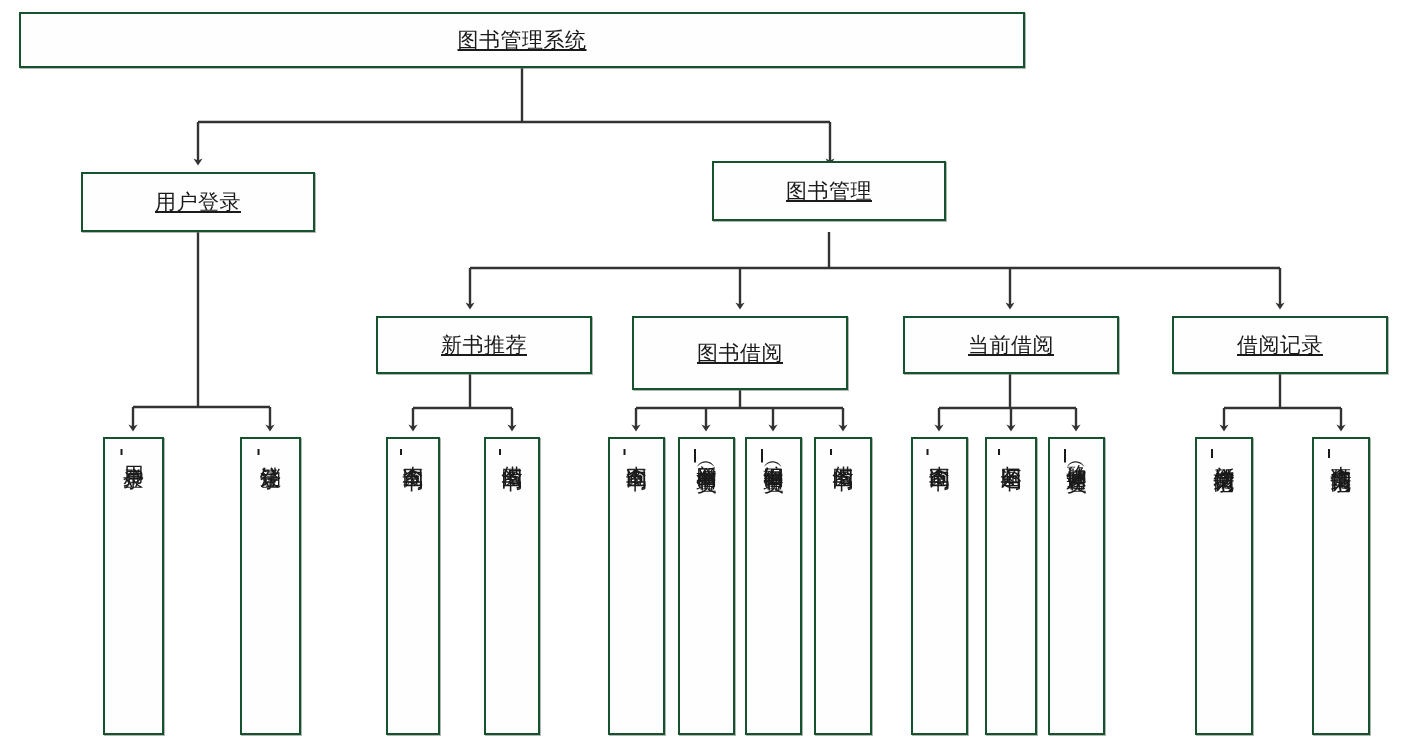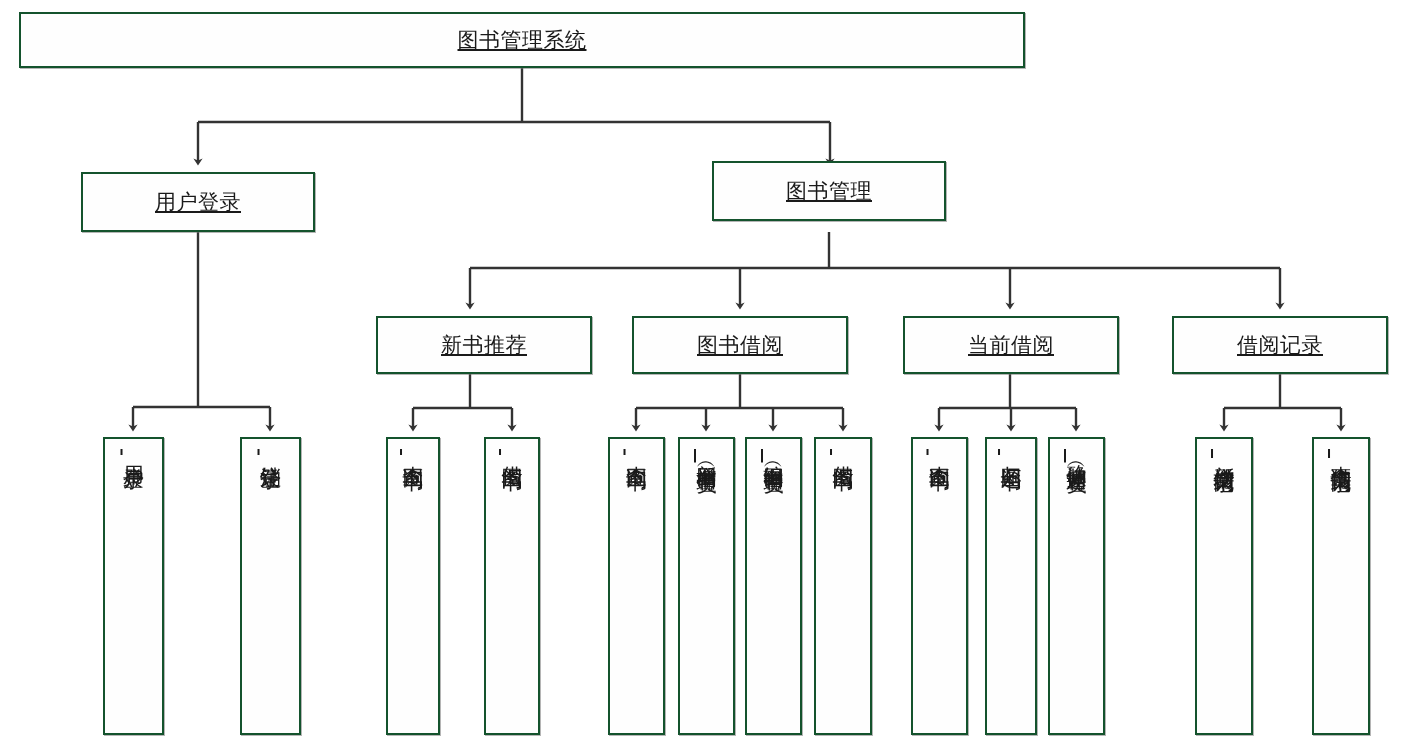--- a/index.html
+++ b/index.html
@@ -149,21 +149,21 @@
   <div class="node horizontal" style="left:81px; top:172px; width:234px; height:60px;">
     <span class="label">用户登录</span>
   </div>
   <div class="node horizontal" style="left:712px; top:161px; width:234px; height:60px;">
     <span class="label">图书管理</span>
   </div>
 
   <div class="node horizontal" style="left:362px; top:316px; width:216px; height:58px;margin-left:14px;">
     <span class="label">新书推荐</span>
   </div>
-  <div class="node horizontal" style="left:632px; top:316px; width:216px; height:58px;">
+  <div class="node horizontal" style="left:632px; top:316px; width:216px; height:74px;">
     <span class="label">图书借阅</span>
   </div>
   <div class="node horizontal" style="left:903px; top:316px; width:216px; height:58px;">
     <span class="label">当前借阅</span>
   </div>
   <div class="node horizontal" style="left:1172px; top:316px; width:216px; height:58px;">
     <span class="label">借阅记录</span>
   </div>
 
   <div class="node vertical" style="left:103px; top:437px; width:61px; height:298px;">

